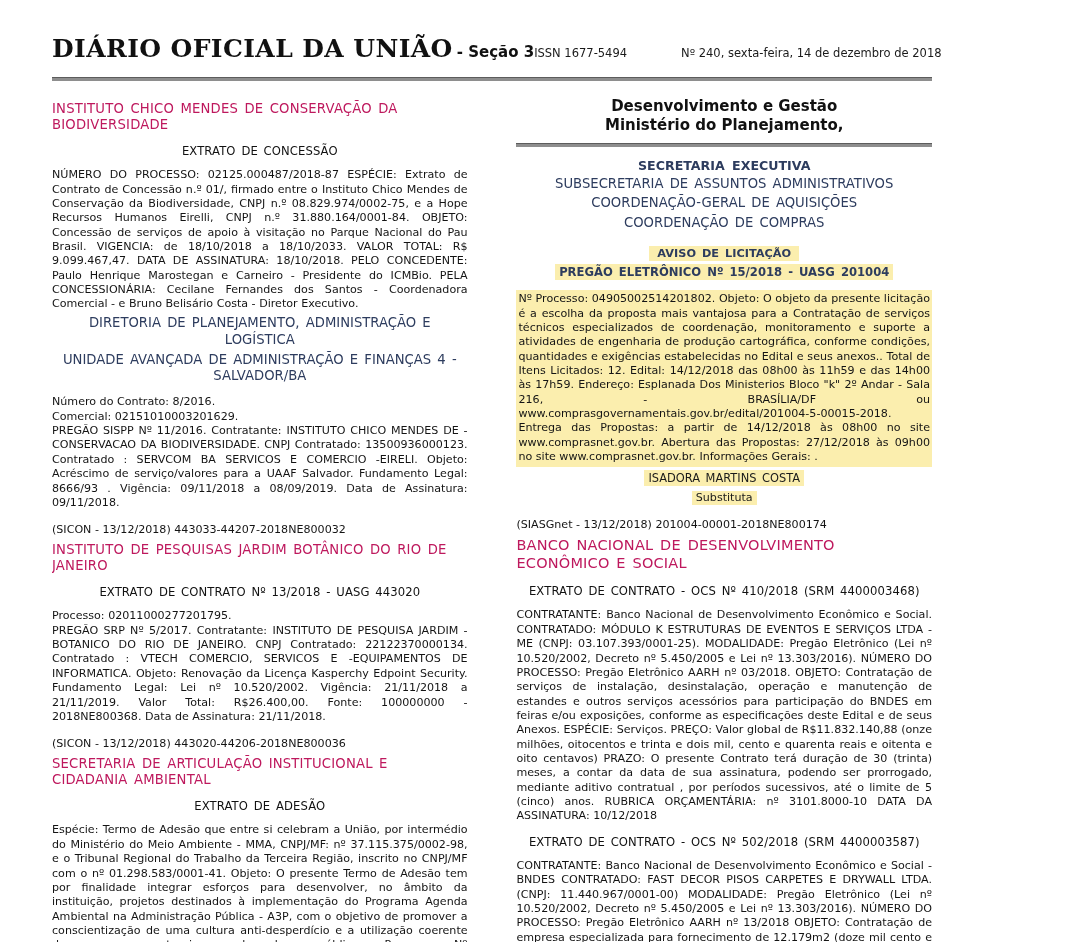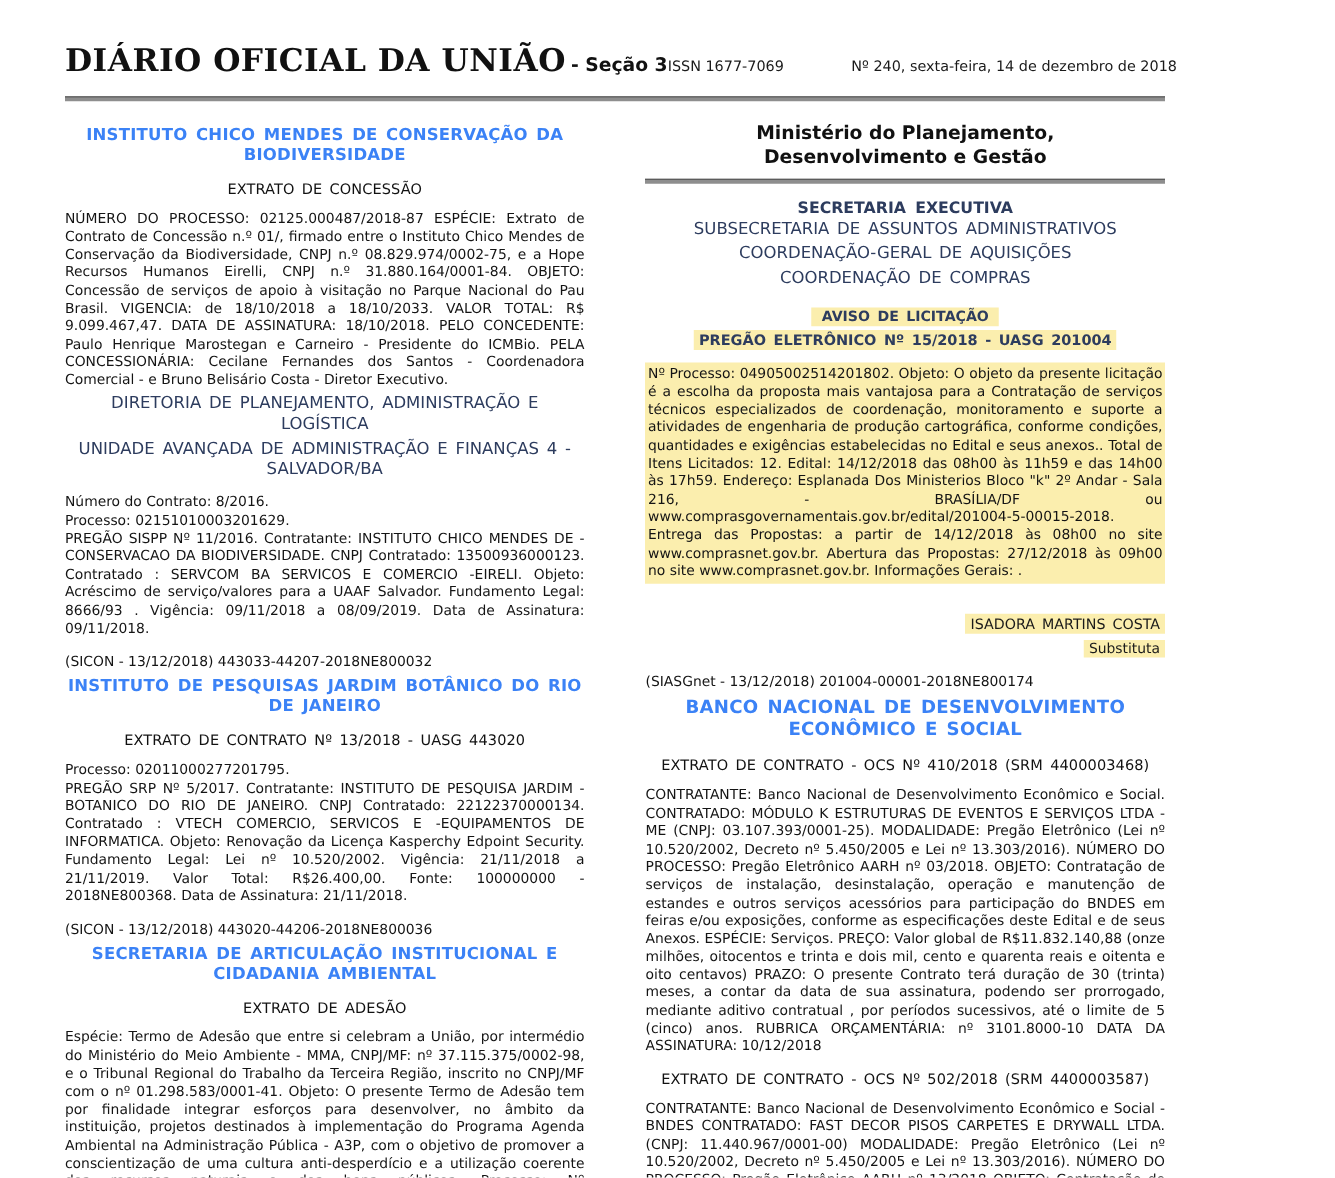--- a/index.html
+++ b/index.html
@@ -74,24 +74,23 @@
   }
   .col-left { margin-right: 24px; }
   .col-sep {
     width: 1px;
     background: transparent;
     margin-right: 24px;
   }
 
   
   .org-title {
-    color: #3b82f6;
+    color: #be185d;
     font-size: 13.2px;
-    font-weight: 700;
-    text-align: center;
+    font-weight: 400;
     line-height: 1.22;
     letter-spacing: 0.2px;
     margin: 6px 0 0 0;
     word-spacing: 2px;
   }
   .org-title.big {
     font-size: 14.5px;
     line-height: 1.24;
   }
   .org-sub {
@@ -179,22 +178,22 @@
     display: inline-block;
     background: #fbeeae;
     color: #2d3c5e;
     font-size: 11.6px;
     font-weight: 700;
     padding: 1px 4px;
     margin-top: 1px;
     word-spacing: 2px;
   }
   .signer {
-    text-align: right;
-    margin-top: 21px;
+    text-align: center;
+    margin-top: 0;
   }
   .signer-name {
     display: inline-block;
     background: #fbeeae;
     font-size: 11.4px;
     font-weight: 400;
     padding: 1px 4px;
     word-spacing: 2px;
   }
   .signer-role {
@@ -206,60 +205,60 @@
 </style>
 </head>
 <body>
 
 <div class="page">
 
   <div class="masthead">
     <span class="masthead-title">DIÁRIO OFICIAL DA UNIÃO</span>
     <span class="masthead-section">- Seção 3</span>
     <span class="masthead-right">
-      <span>ISSN 1677-7069</span>
+      <span>ISSN 1677-5494</span>
       <span>Nº 240, sexta-feira, 14 de dezembro de 2018</span>
     </span>
   </div>
   <div class="masthead-rule"></div>
 
   <div class="columns">
 
     <div class="col col-left">
 
       <div class="org-title">INSTITUTO CHICO MENDES DE CONSERVAÇÃO DA BIODIVERSIDADE</div>
       <div class="doc-kicker">EXTRATO DE CONCESSÃO</div>
       <div class="body-text">NÚMERO DO PROCESSO: 02125.000487/2018-87 ESPÉCIE: Extrato de Contrato de Concessão n.º 01/, firmado entre o Instituto Chico Mendes de Conservação da Biodiversidade, CNPJ n.º 08.829.974/0002-75, e a Hope Recursos Humanos Eirelli, CNPJ n.º 31.880.164/0001-84. OBJETO: Concessão de serviços de apoio à visitação no Parque Nacional do Pau Brasil. VIGENCIA: de 18/10/2018 a 18/10/2033. VALOR TOTAL: R$ 9.099.467,47. DATA DE ASSINATURA: 18/10/2018. PELO CONCEDENTE: Paulo Henrique Marostegan e Carneiro - Presidente do ICMBio. PELA CONCESSIONÁRIA: Cecilane Fernandes dos Santos - Coordenadora Comercial - e Bruno Belisário Costa - Diretor Executivo.</div>
 
       <div class="org-sub">DIRETORIA DE PLANEJAMENTO, ADMINISTRAÇÃO E LOGÍSTICA</div>
       <div class="org-sub">UNIDADE AVANÇADA DE ADMINISTRAÇÃO E FINANÇAS 4 - SALVADOR/BA</div>
       <div class="plain-line">Número do Contrato: 8/2016.</div>
-      <div class="plain-line no-indent">Processo: 02151010003201629.</div>
+      <div class="plain-line no-indent">Comercial: 02151010003201629.</div>
       <div class="body-text no-indent">PREGÃO SISPP Nº 11/2016. Contratante: INSTITUTO CHICO MENDES DE -CONSERVACAO DA BIODIVERSIDADE. CNPJ Contratado: 13500936000123. Contratado : SERVCOM BA SERVICOS E COMERCIO -EIRELI. Objeto: Acréscimo de serviço/valores para a UAAF Salvador. Fundamento Legal: 8666/93 . Vigência: 09/11/2018 a 08/09/2019. Data de Assinatura: 09/11/2018.</div>
       <div class="sicon">(SICON - 13/12/2018) 443033-44207-2018NE800032</div>
 
       <div class="org-title">INSTITUTO DE PESQUISAS JARDIM BOTÂNICO DO RIO DE JANEIRO</div>
       <div class="doc-kicker">EXTRATO DE CONTRATO Nº 13/2018 - UASG 443020</div>
       <div class="plain-line">Processo: 02011000277201795.</div>
       <div class="body-text no-indent">PREGÃO SRP Nº 5/2017. Contratante: INSTITUTO DE PESQUISA JARDIM -BOTANICO DO RIO DE JANEIRO. CNPJ Contratado: 22122370000134. Contratado : VTECH COMERCIO, SERVICOS E -EQUIPAMENTOS DE INFORMATICA. Objeto: Renovação da Licença Kasperchy Edpoint Security. Fundamento Legal: Lei nº 10.520/2002. Vigência: 21/11/2018 a 21/11/2019. Valor Total: R$26.400,00. Fonte: 100000000 - 2018NE800368. Data de Assinatura: 21/11/2018.</div>
       <div class="sicon">(SICON - 13/12/2018) 443020-44206-2018NE800036</div>
 
       <div class="org-title">SECRETARIA DE ARTICULAÇÃO INSTITUCIONAL E CIDADANIA AMBIENTAL</div>
       <div class="doc-kicker">EXTRATO DE ADESÃO</div>
       <div class="body-text">Espécie: Termo de Adesão que entre si celebram a União, por intermédio do Ministério do Meio Ambiente - MMA, CNPJ/MF: nº 37.115.375/0002-98, e o Tribunal Regional do Trabalho da Terceira Região, inscrito no CNPJ/MF com o nº 01.298.583/0001-41. Objeto: O presente Termo de Adesão tem por finalidade integrar esforços para desenvolver, no âmbito da instituição, projetos destinados à implementação do Programa Agenda Ambiental na Administração Pública - A3P, com o objetivo de promover a conscientização de uma cultura anti-desperdício e a utilização coerente dos recursos naturais e dos bens públicos. Processo: Nº 02000.008364/2018-09. Assinatura: 04/12/2018. Vigência: O presente Termo vigorará pelo prazo de 5 (cinco) anos, a partir da data de assinatura. Assinam: Rejane Pieratti, Secretária Substituta de Articulação Institucional e Cidadania Ambiental do Ministério do Meio Ambiente, CPF: 371.541.091-49 e Marcus Moura Ferreira, Desembargador Presidente do Tribunal Regional do Trabalho da Terceira Região, CPF: 245.432.416-49.</div>
 
     </div>
 
     <div class="col-sep"></div>
 
     <div class="col">
 
       <div class="ministry">
+        <div>Desenvolvimento e Gestão</div>
         <div>Ministério do Planejamento,</div>
-        <div>Desenvolvimento e Gestão</div>
       </div>
       <div class="ministry-rule"></div>
 
       <div class="sec-exec">SECRETARIA  EXECUTIVA</div>
       <div class="org-sub">SUBSECRETARIA DE ASSUNTOS ADMINISTRATIVOS</div>
       <div class="org-sub">COORDENAÇÃO-GERAL DE AQUISIÇÕES</div>
       <div class="org-sub">COORDENAÇÃO DE COMPRAS</div>
 
       <div class="aviso">
         <div><span class="aviso-line1">AVISO DE LICITAÇÃO</span></div>

